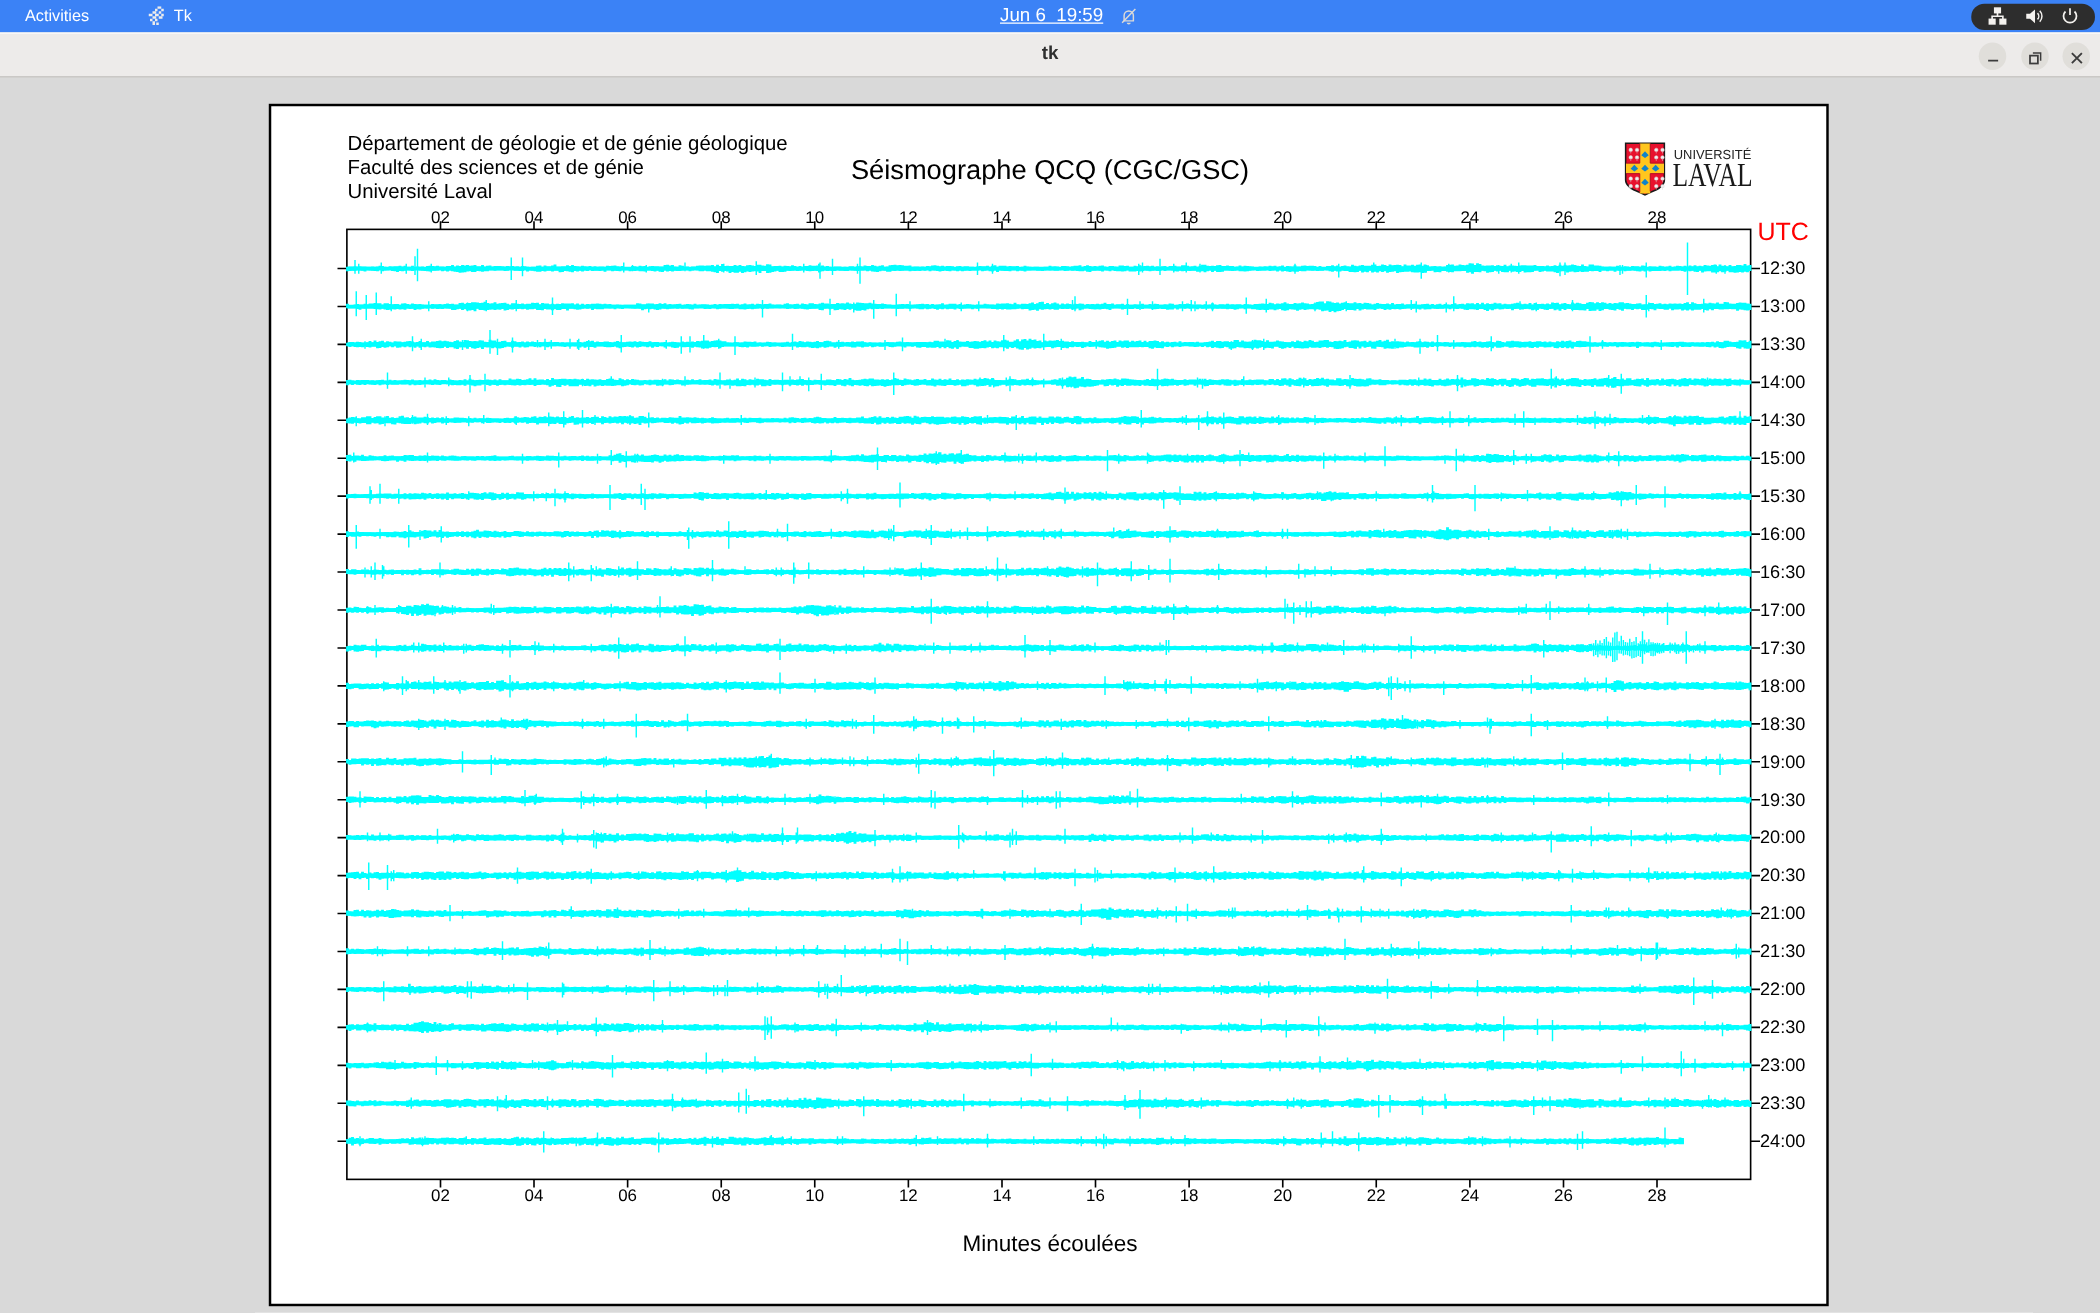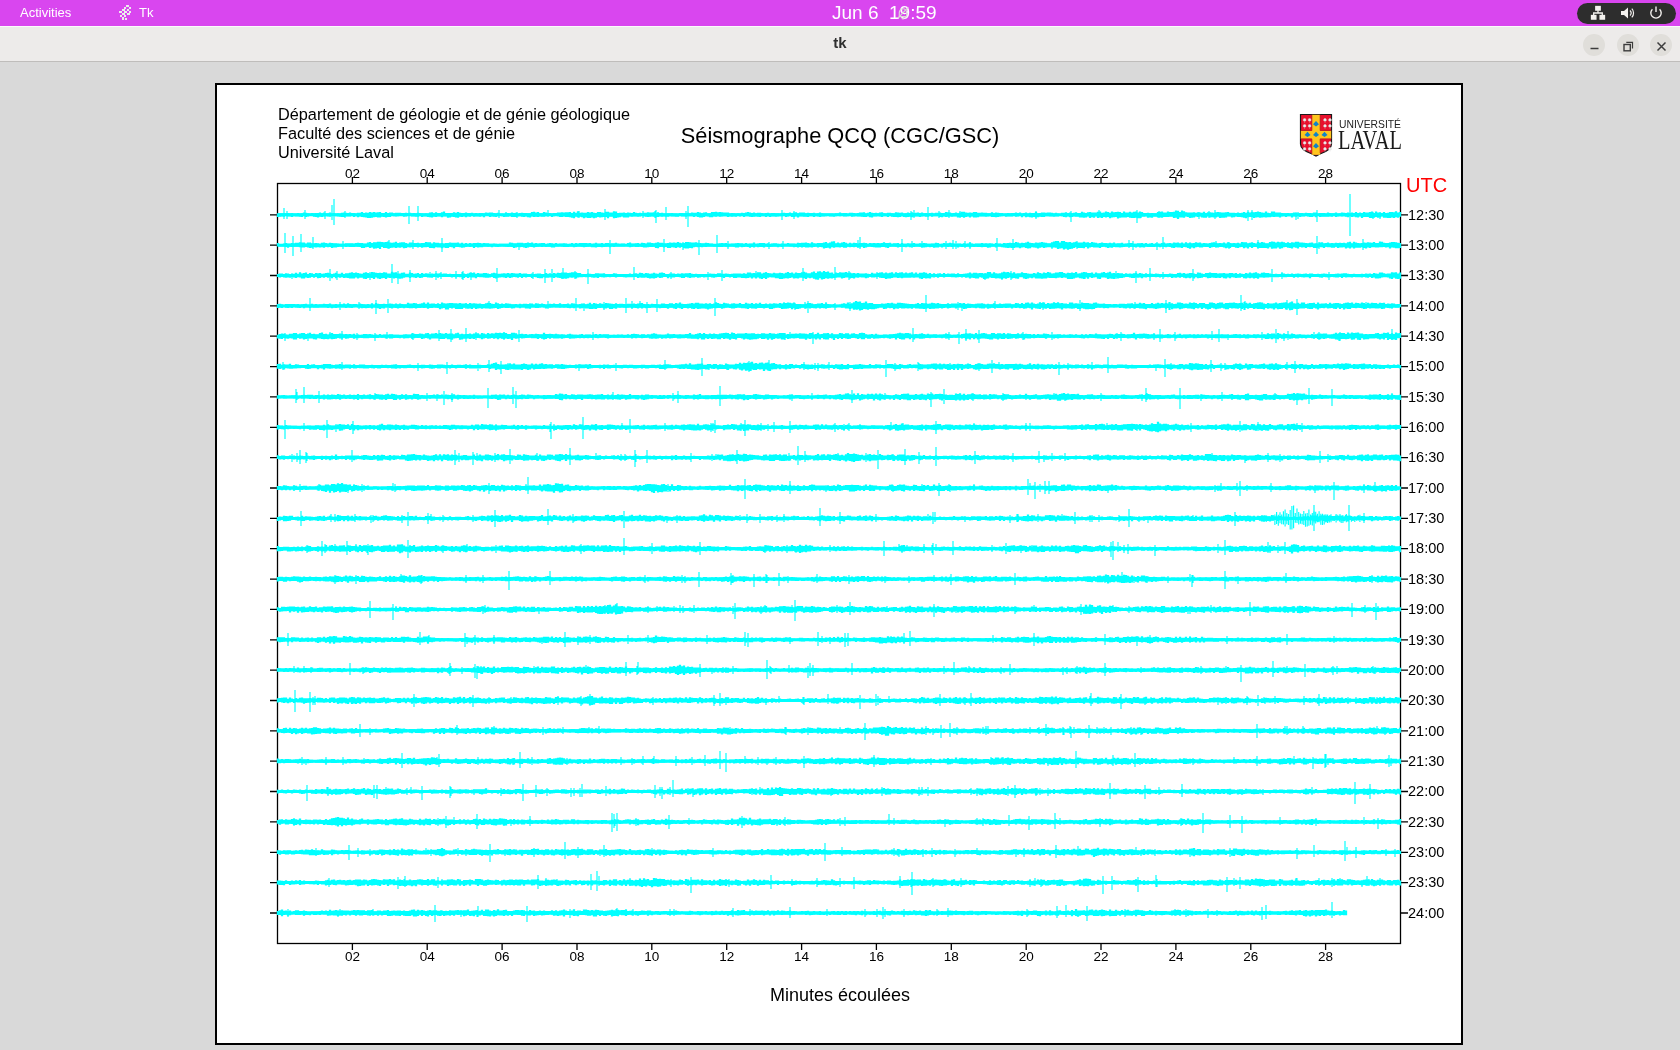--- a/index.html
+++ b/index.html
@@ -1,17 +1,17 @@
 <!DOCTYPE html>
 <html><head><meta charset="utf-8"><style>
 html,body{margin:0;padding:0;width:1680px;height:1050px;overflow:hidden;background:#d9d9d9;font-family:"Liberation Sans",sans-serif;}
-#topbar{position:absolute;left:0;top:0;width:1680px;height:26px;background:#d946ef;color:#fff;font-size:13px;}
+#topbar{position:absolute;left:0;top:0;width:1680px;height:26px;background:#3b82f6;color:#fff;font-size:13px;}
 #topbar .act{position:absolute;left:20px;top:0;line-height:26px;}
 #topbar .tkapp{position:absolute;left:117px;top:0;line-height:26px;}
-#topbar .clock{position:absolute;left:832px;top:0;line-height:26px;font-size:19px;}
+#topbar .clock{position:absolute;left:800px;top:0;line-height:26px;font-size:15px;text-decoration:underline;}
 #titlebar{position:absolute;left:0;top:26px;width:1680px;height:36px;background:#edebea;border-top:1px solid #fbfbfb;box-sizing:border-box;border-bottom:1px solid #bfbdbb;}
 #titlebar .t{position:absolute;left:0;width:100%;text-align:center;top:7px;font-size:15px;font-weight:bold;color:#2f2f2f;}
 .wbtn{position:absolute;top:7px;width:22px;height:22px;border-radius:50%;background:#e0deda;}
 #fig{position:absolute;left:215px;top:83px;width:1248px;height:962px;background:#fff;border:2px solid #000;box-sizing:border-box;}
 svg{position:absolute;left:0;top:0;}
 text{fill:#000}
 .ax{font-size:13.5px;}
 .ay{font-size:14.5px;}
 .hdr{font-size:16.3px;}
 .t{stroke-width:2.3}

